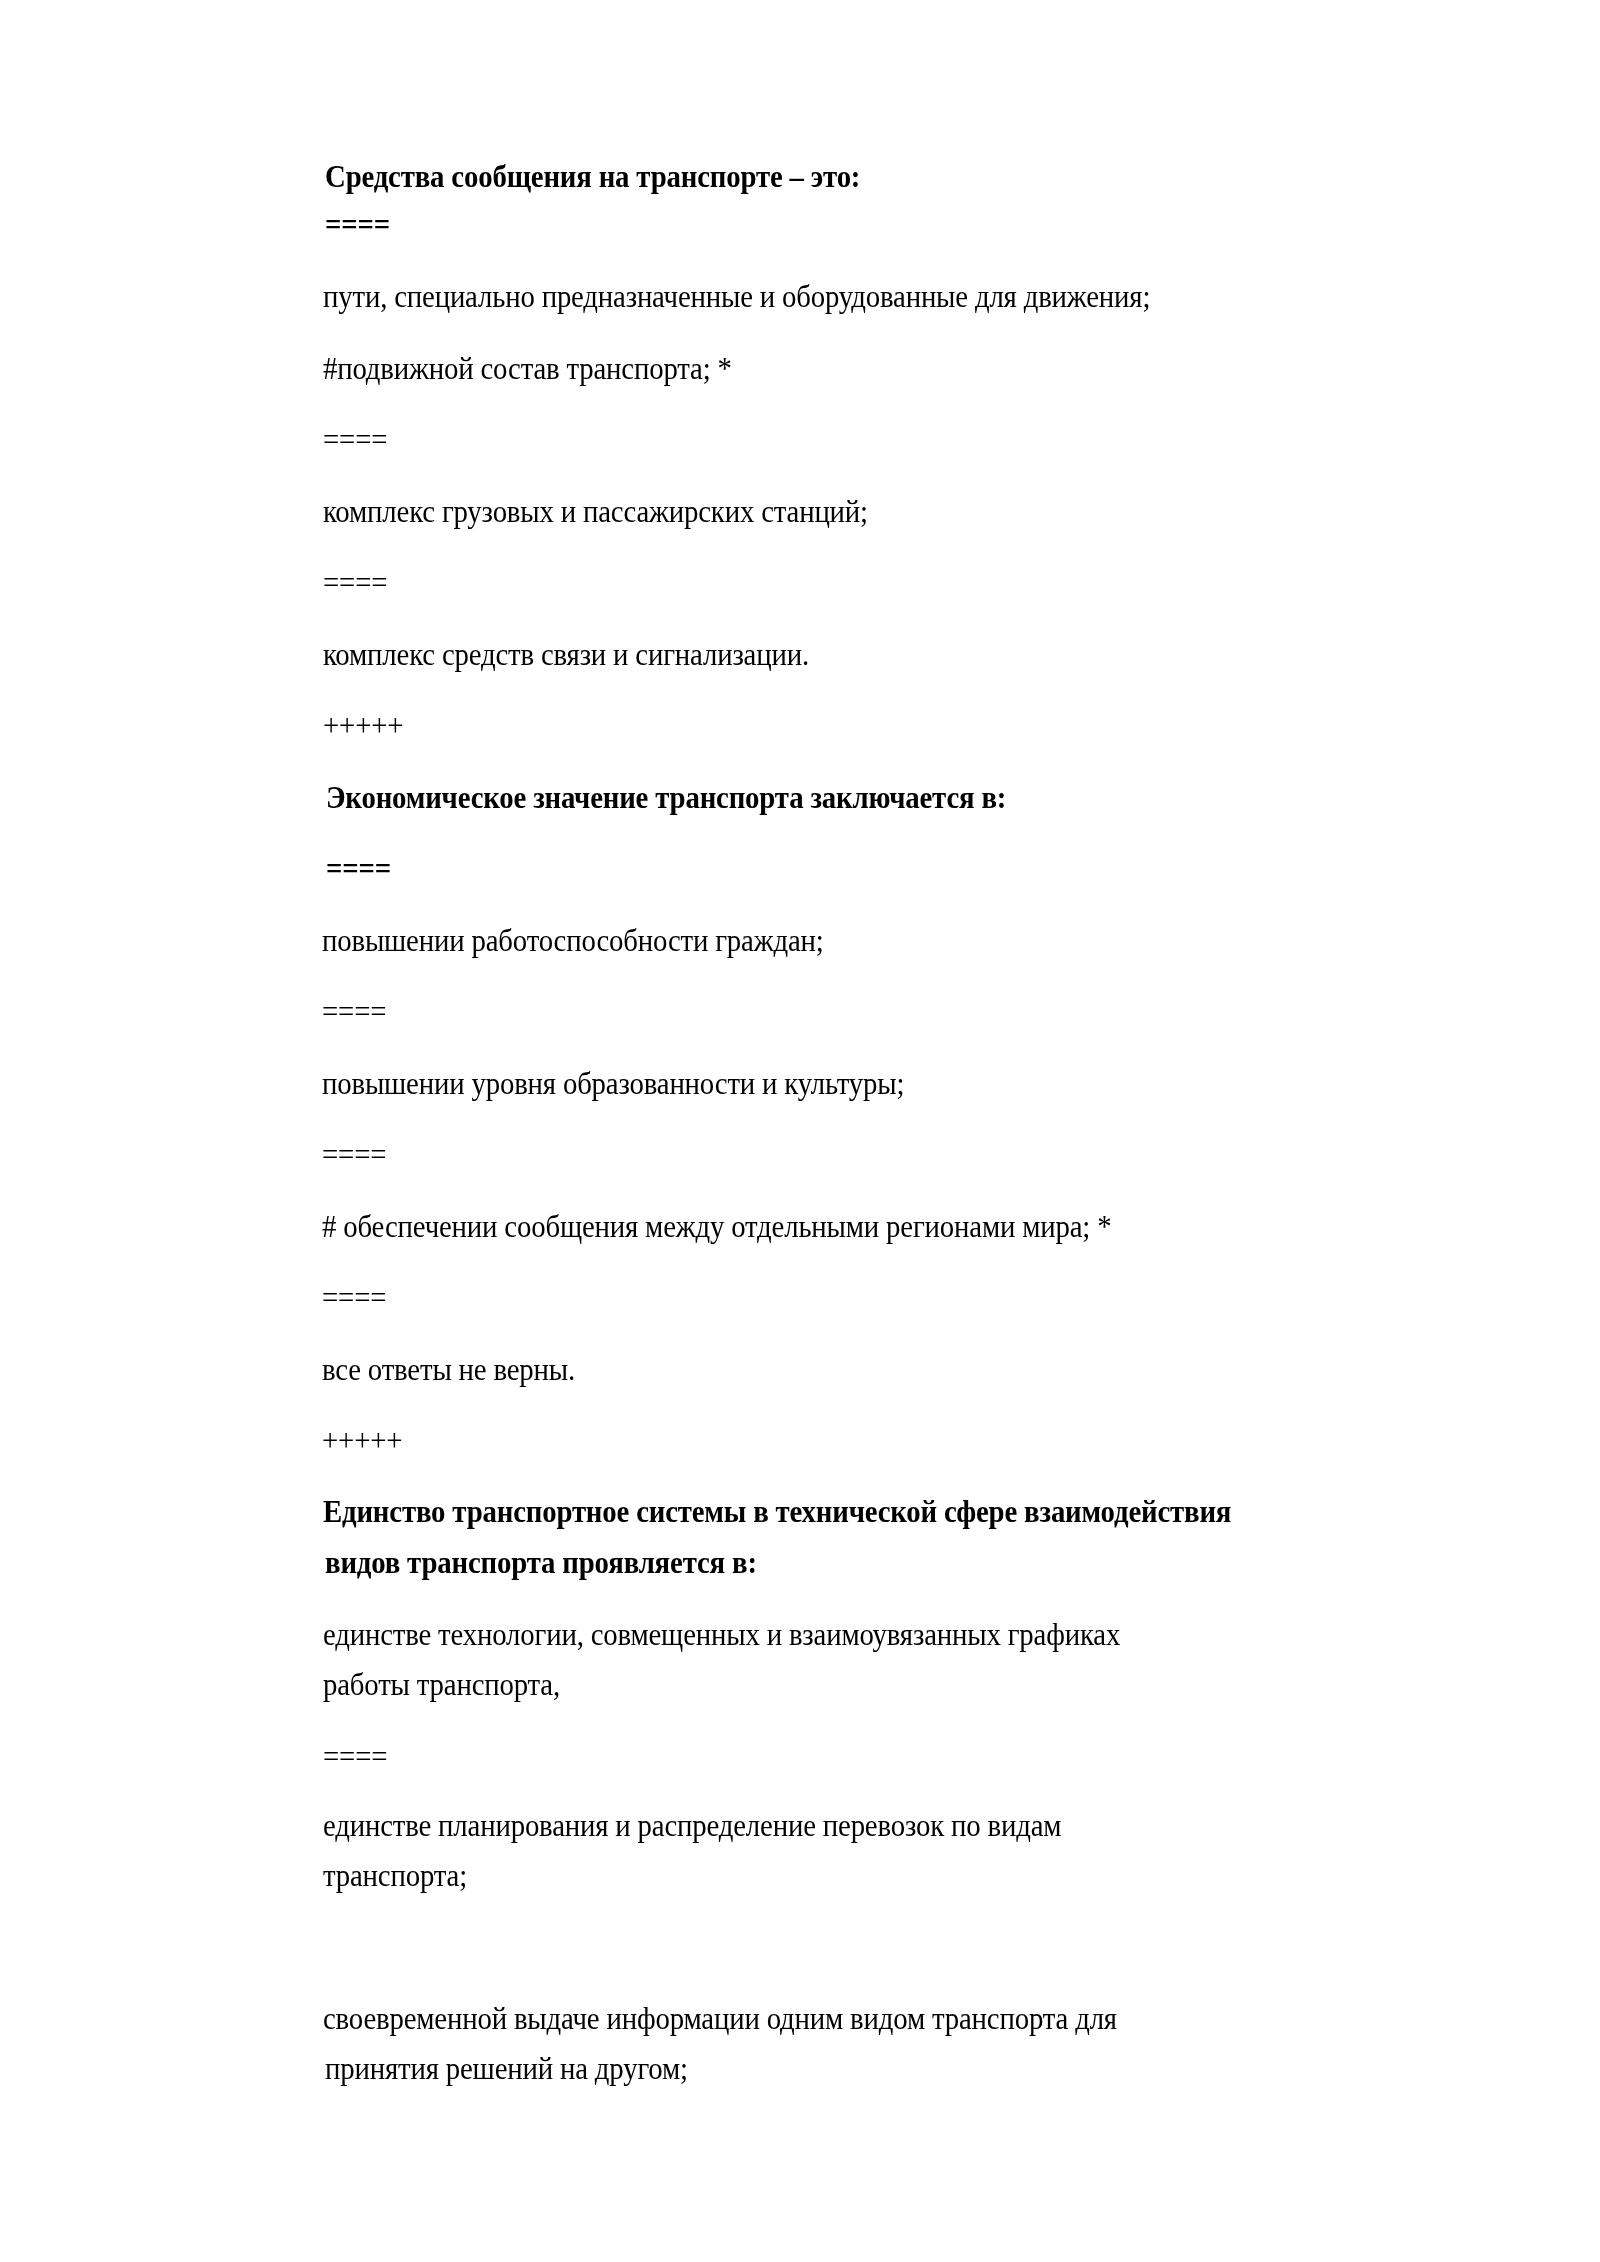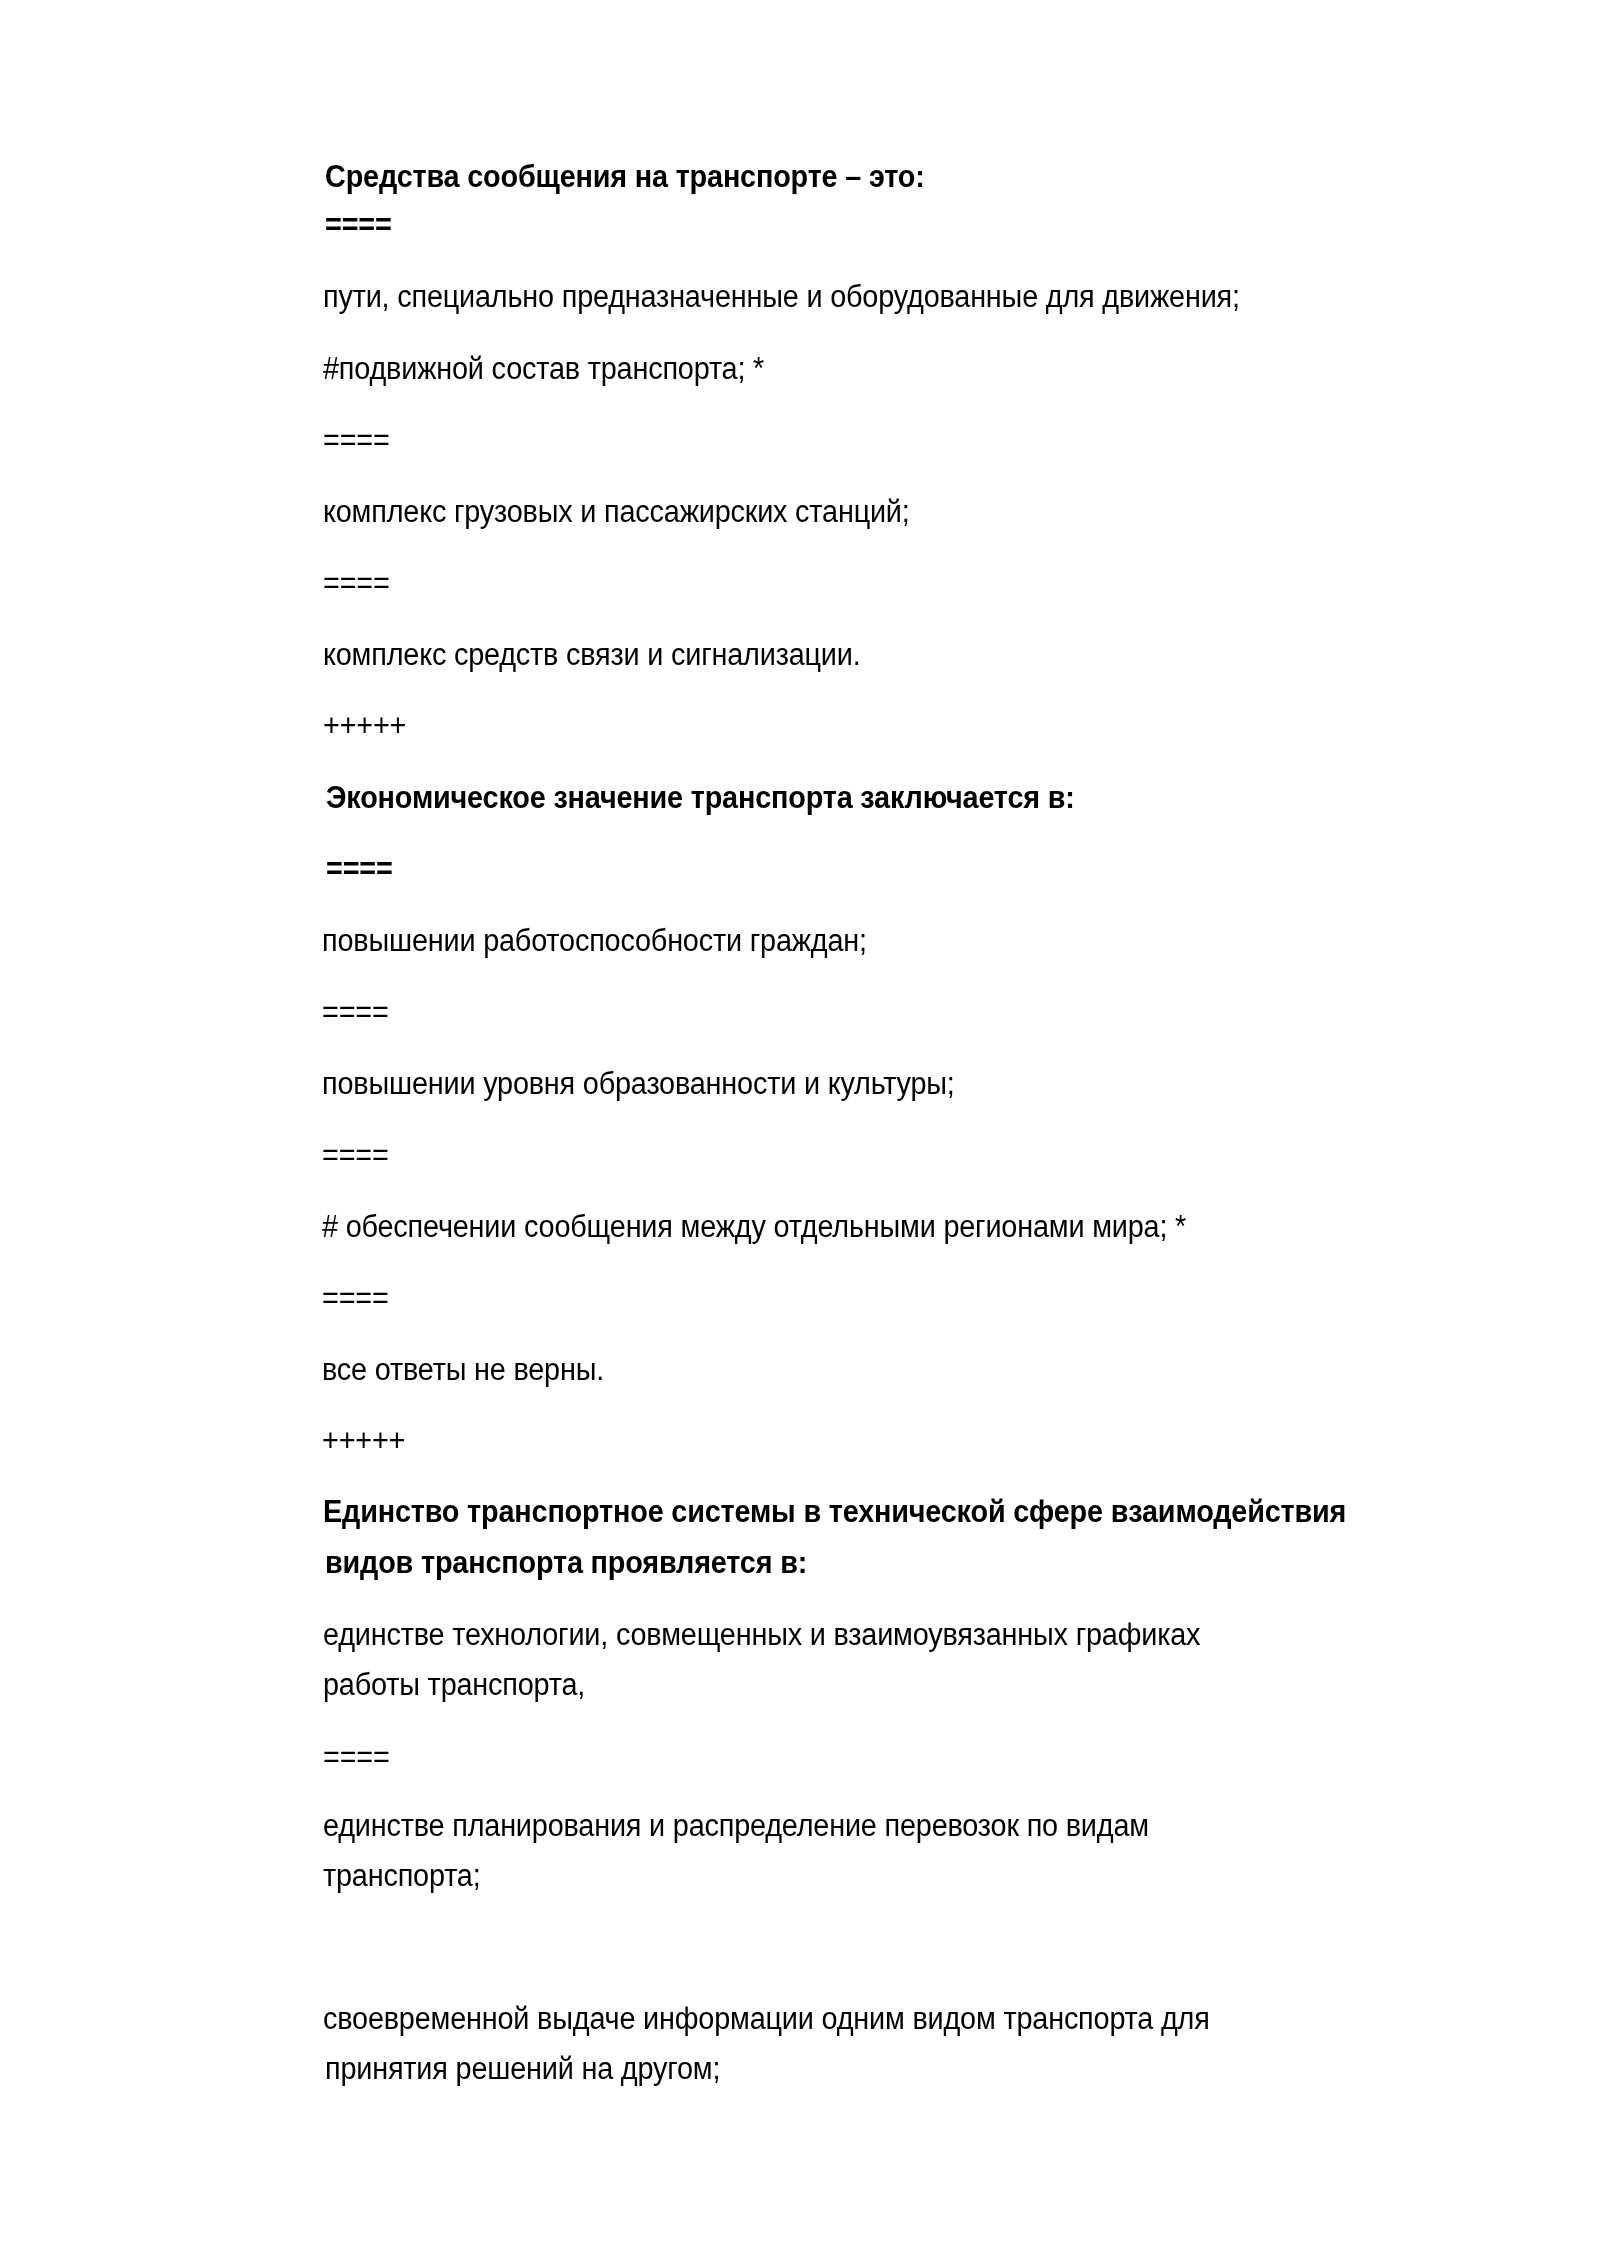--- a/index.html
+++ b/index.html
@@ -1,18 +1,18 @@
 <!DOCTYPE html>
 <html><head>
 <meta charset="utf-8">
 <style>
   html, body { margin: 0; padding: 0; background: #ffffff; }
   body { width: 1600px; height: 2262px; position: relative; overflow: hidden;
          font-family: "Liberation Sans", "DejaVu Sans", sans-serif; color: #000000; }
-  .page { position: absolute; left: 0; top: 0; width: 1600px; height: 2262px; background: #ffffff; }
+  .page { position: absolute; left: 0; top: 0; width: 1600px; height: 2262px; background: #ffffff; font-family: Liberation Serif, serif; }
   .ln { position: absolute; font-size: 31px; line-height: 40px; white-space: nowrap;
         transform: scaleX(0.93); transform-origin: left top; letter-spacing: -0.2px; }
   .b { font-weight: bold; }
 </style>
 </head>
 <body>
 
 <div class="page">
 
   <div class="ln b" style="left:325px; top:157px;">Средства сообщения на транспорте – это:</div>

